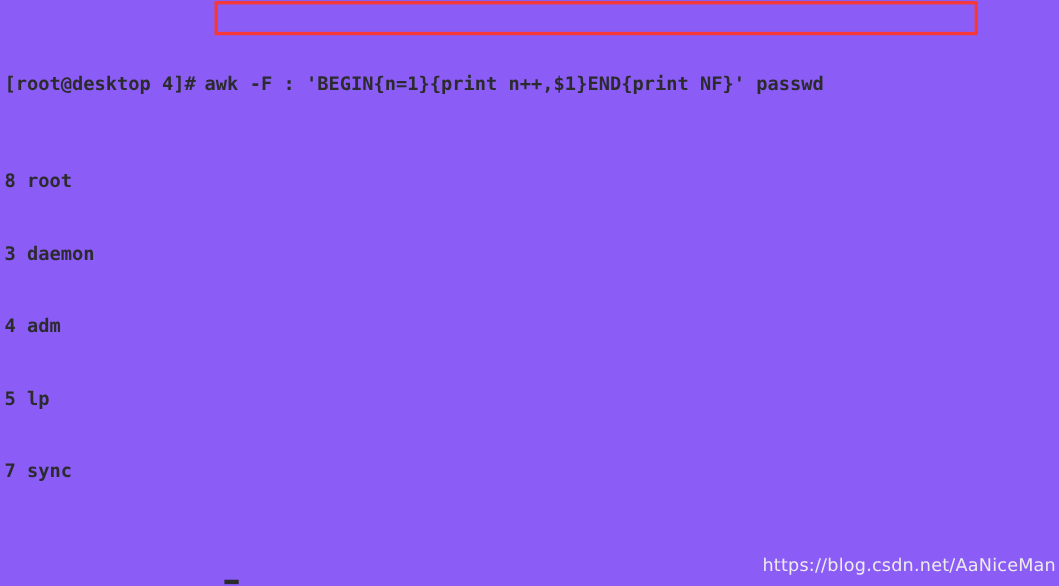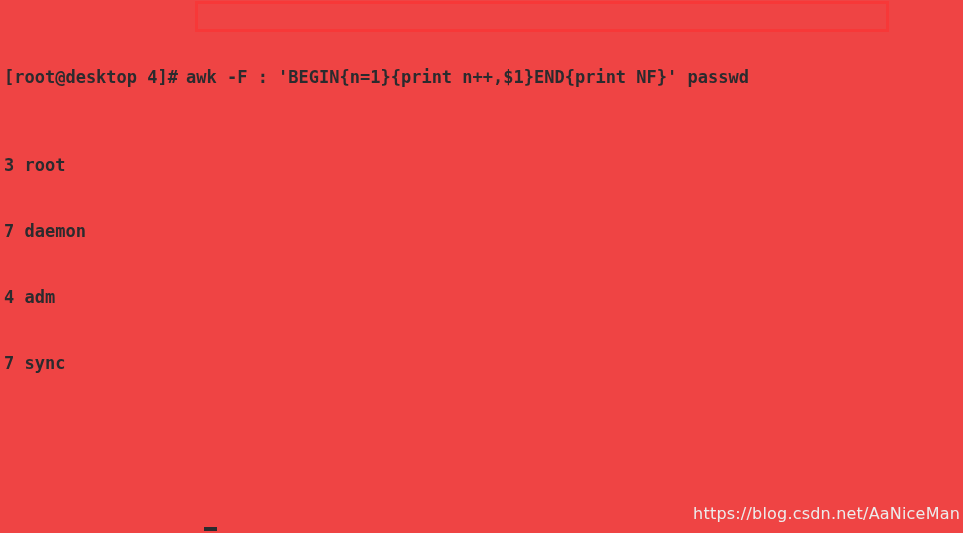--- a/index.html
+++ b/index.html
@@ -4,21 +4,21 @@
 <style>
   html, body {
     margin: 0;
     padding: 0;
     background: #ffffff;
   }
   #screen {
     position: relative;
     width: 963px;
     height: 533px;
-    background: #ef4444;
+    background: #8b5cf6;
     overflow: hidden;
     font-family: "DejaVu Sans Mono", "Liberation Mono", monospace;
   }
 
   
   .term {
     position: absolute;
     left: 4px;
     top: 0;
     width: 955px;
@@ -90,23 +90,24 @@
 
 <div id="screen">
 
   <div class="term">
 
     <div class="prompt-line">
       <span class="prompt">[root@desktop 4]#</span>
       <span class="cmd">awk -F : 'BEGIN{n=1}{print n++,$1}END{print NF}' passwd</span>
     </div>
 
-    <div class="line">3 root</div>
-    <div class="line">7 daemon</div>
+    <div class="line">8 root</div>
+    <div class="line">3 daemon</div>
     <div class="line">4 adm</div>
+    <div class="line">5 lp</div>
     <div class="line">7 sync</div>
     
     
     
     
     
     
     
     
     

